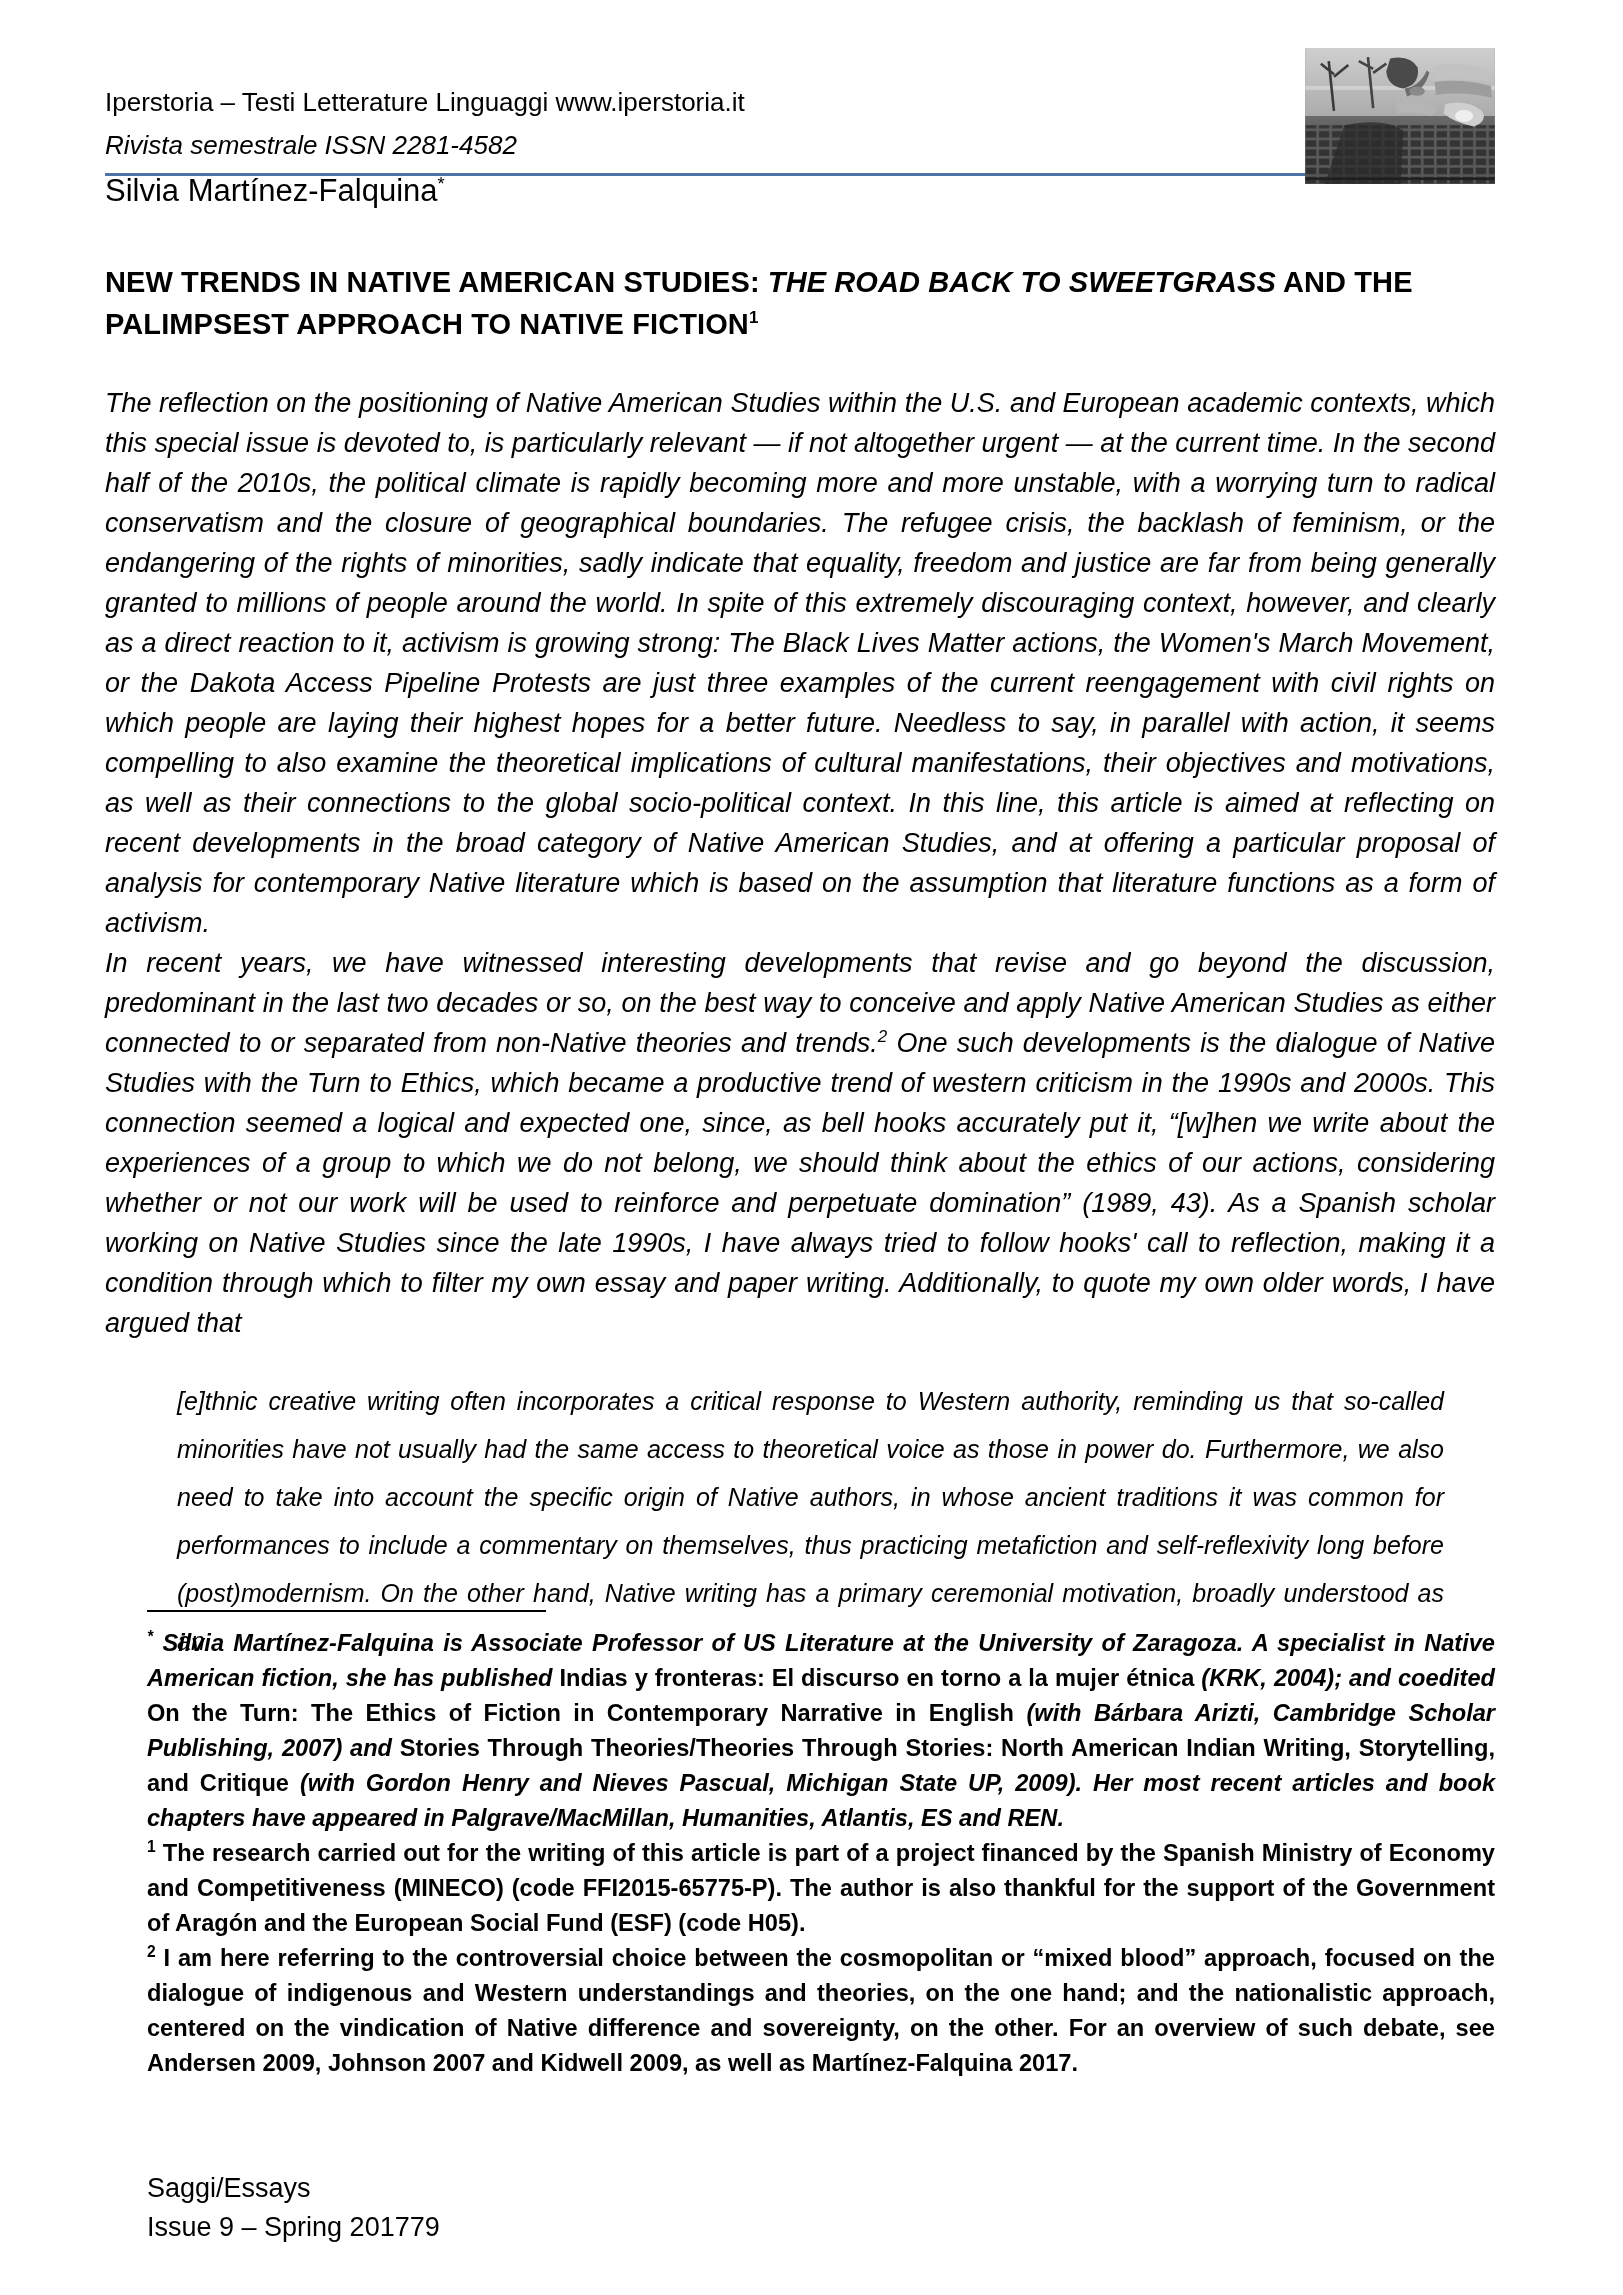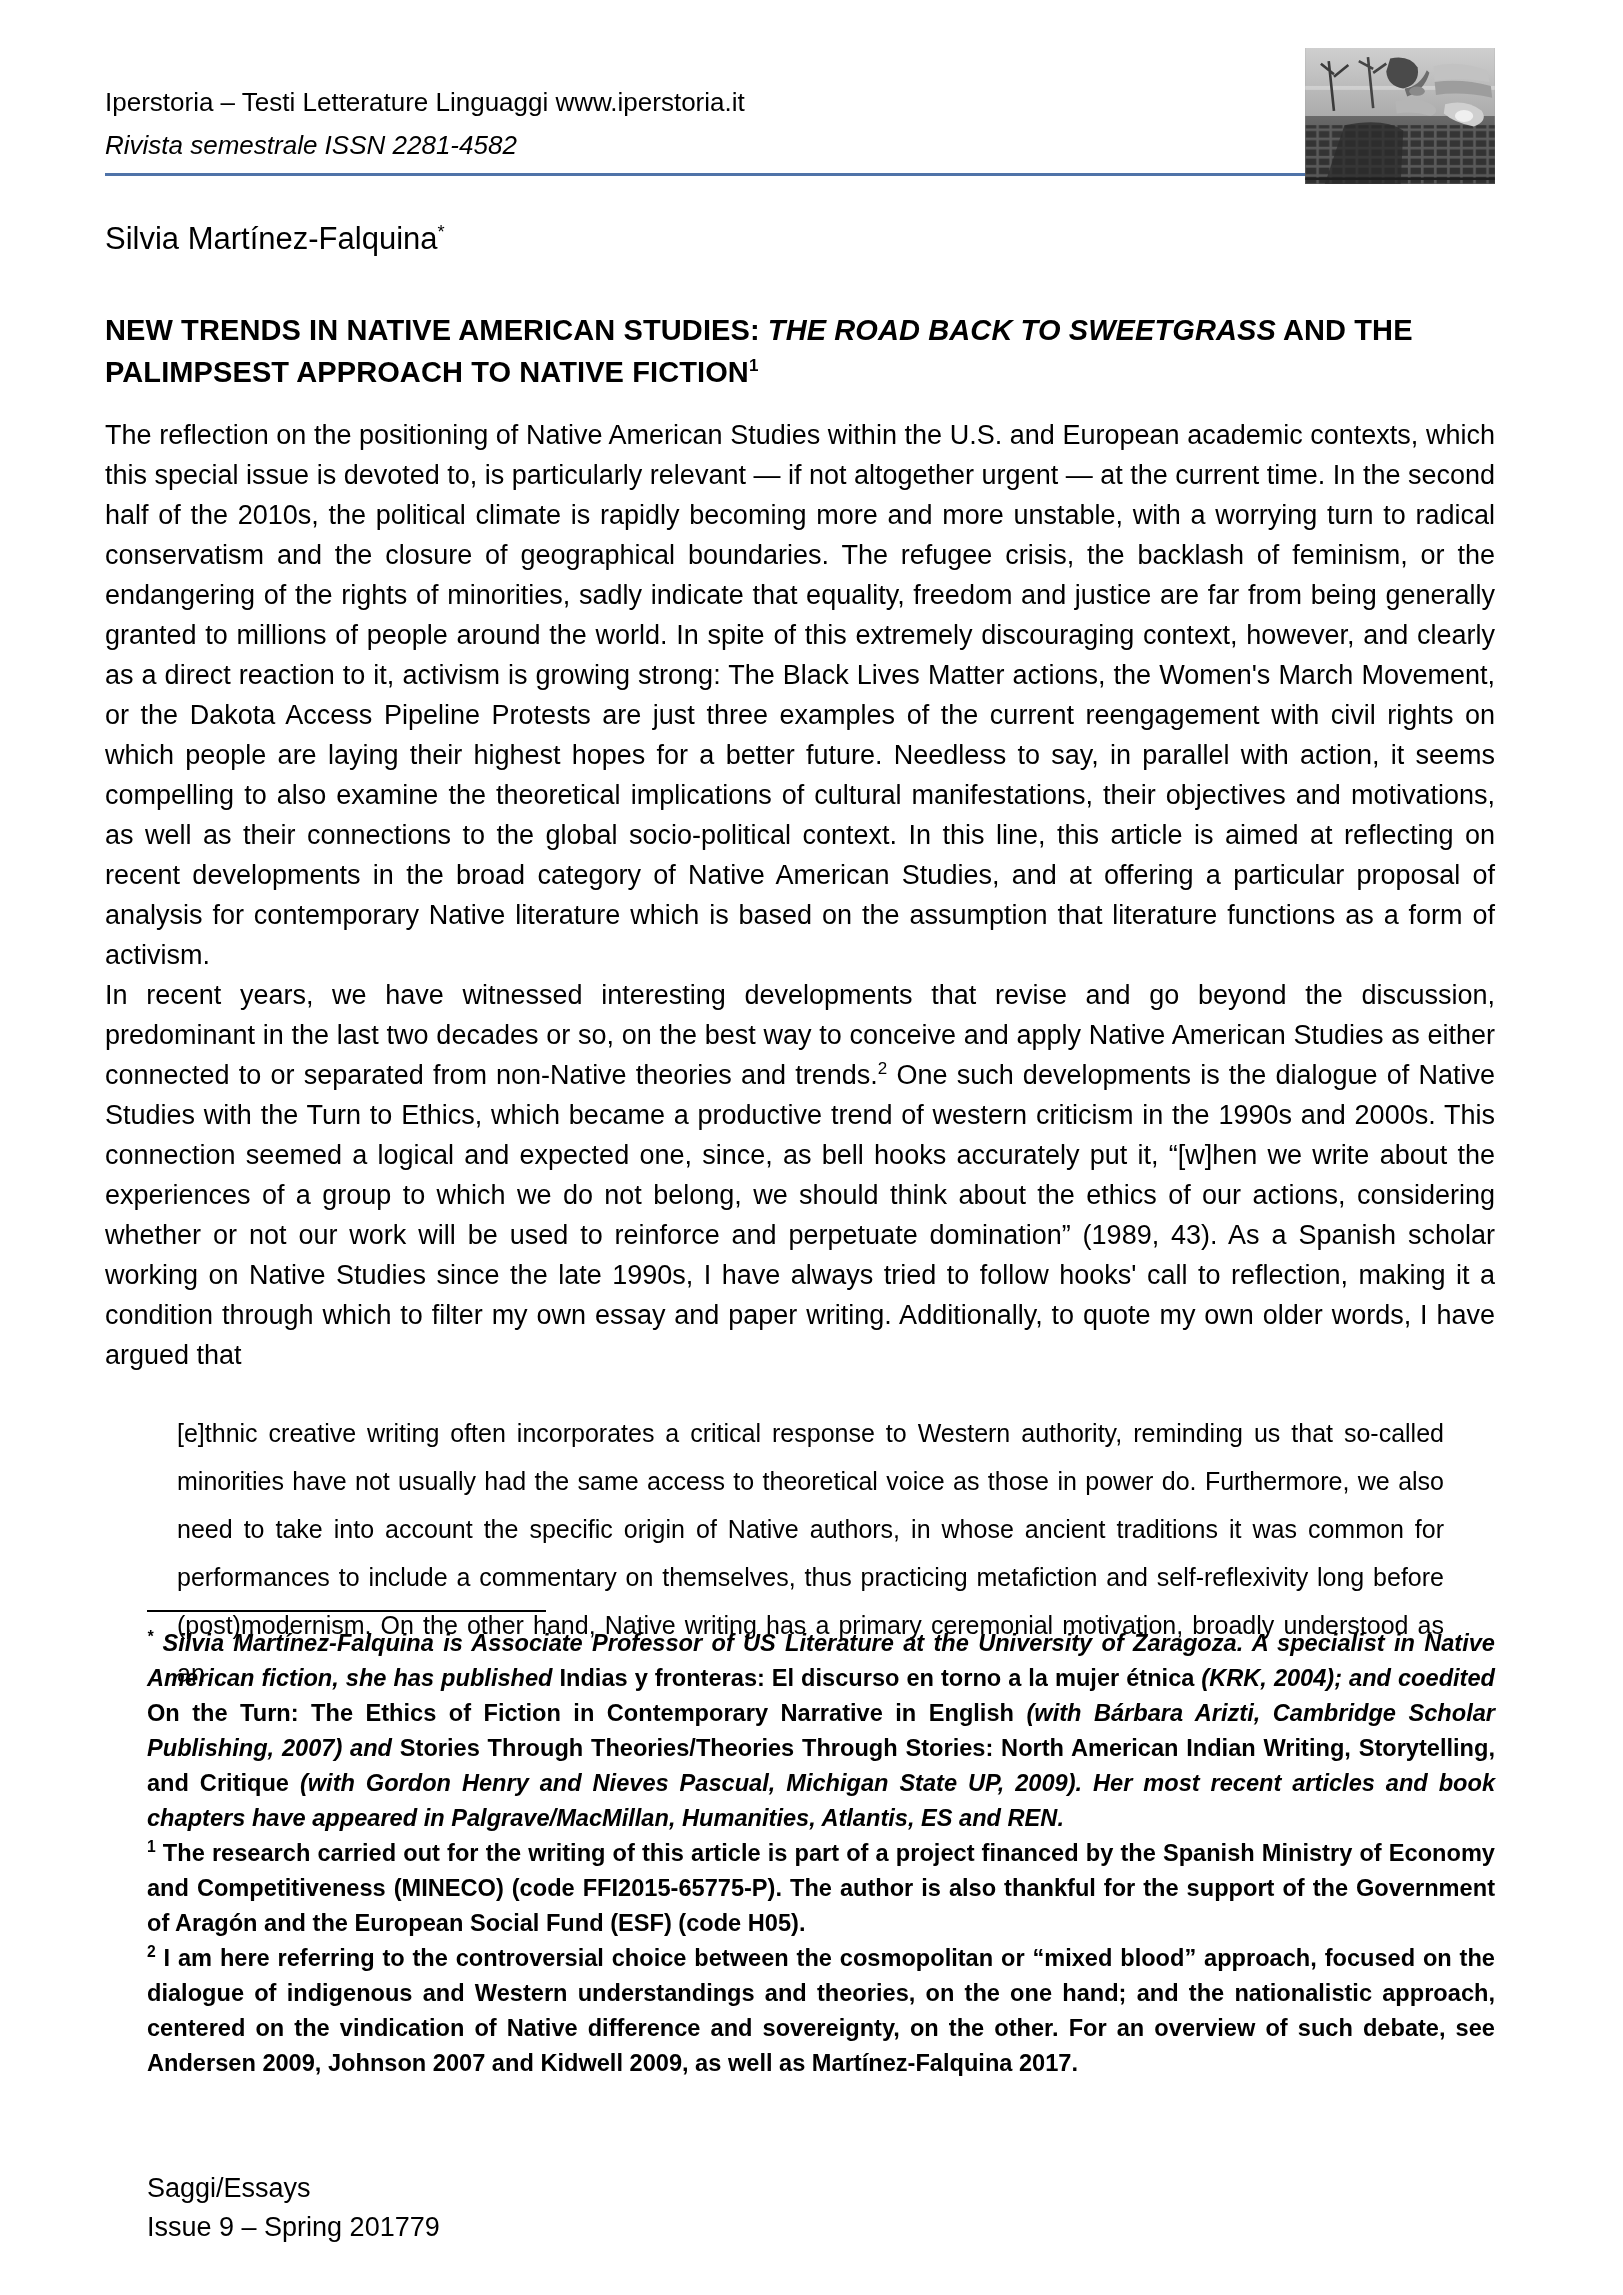--- a/index.html
+++ b/index.html
@@ -60,21 +60,20 @@
     height: 136px;
     overflow: hidden;
     background: #9a9a9a;
   }
   .logo svg { display: block; }
 
   
   .author {
     font-size: 31px;
     line-height: 39px;
-    margin-top: 48px;
   }
   .author sup {
     font-size: 18.3px;
     vertical-align: super;
     line-height: 0;
   }
   .doc-title {
     font-size: 29px;
     line-height: 42px;
     margin-top: 51px;
@@ -82,21 +81,21 @@
     letter-spacing: 0.1px;
   }
   .doc-title .ital { font-style: italic; }
   .doc-title sup {
     font-size: 17px;
     vertical-align: super;
     line-height: 0;
   }
 
   
-  .body-block { margin-top: 22px; }
+  .body-block { margin-top: 38px; font-style: italic; }
   p.body {
     font-size: 27px;
     line-height: 40px;
     text-align: justify;
     margin: 0;
   }
   p.body + p.body { margin-top: 0; }
   p.body sup {
     font-size: 17px;
     vertical-align: super;

